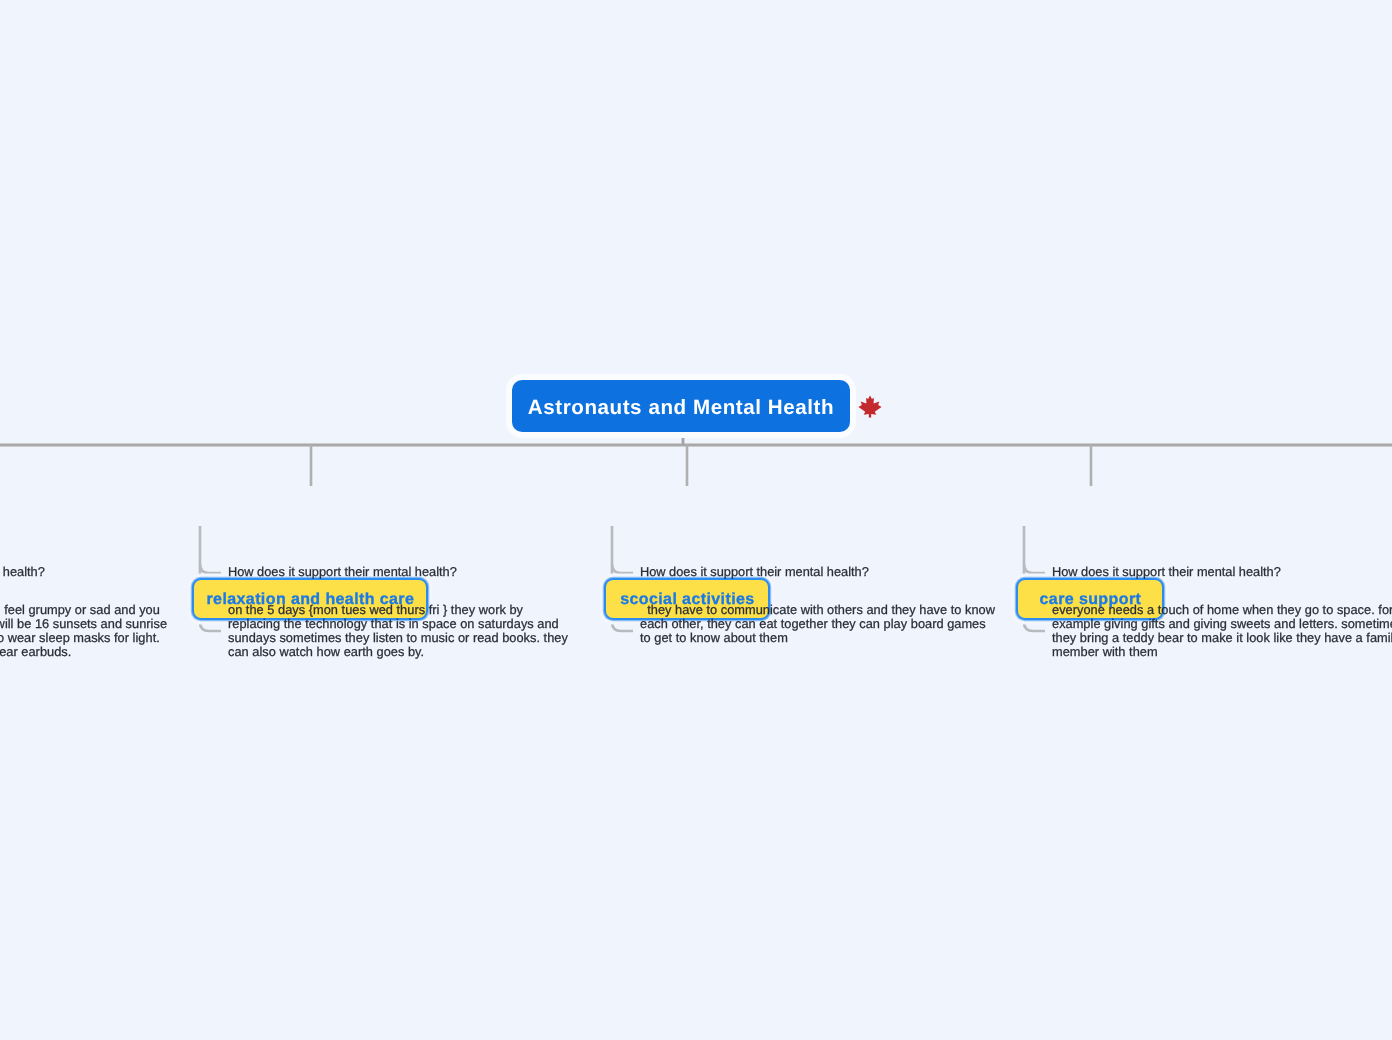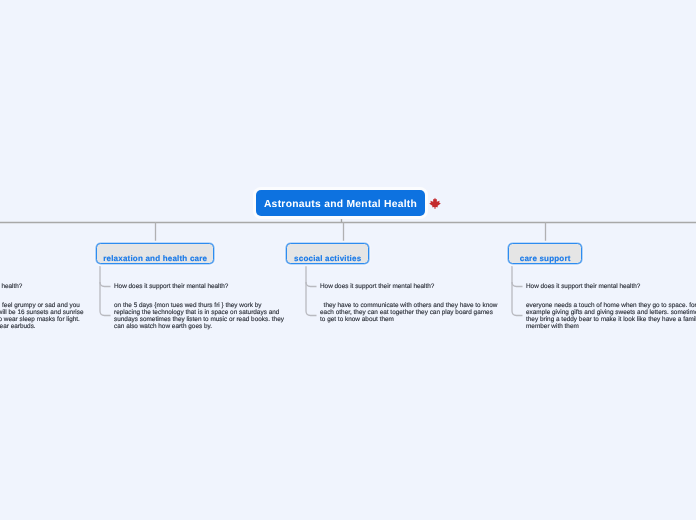--- a/index.html
+++ b/index.html
@@ -11,24 +11,24 @@
 
   
   .root-node{position:absolute;left:256px;top:190px;width:169px;height:26px;
     background:#0d72e0;border-radius:5px;box-shadow:0 0 0 3px #fbfcfe;
     display:flex;align-items:center;justify-content:center;}
   .root-label{color:#ffffff;font-size:10.3px;font-weight:bold;letter-spacing:.28px;
     position:relative;top:1px;}
   .leaf{position:absolute;left:429px;top:197px;width:12px;height:12px;}
 
   
-  .branch-node{position:absolute;height:21px;box-sizing:border-box;background:#e5e5e5;
-    border:1.7px solid #2d8cf0;border-radius:4.5px;display:flex;align-items:flex-end;
+  .branch-node{position:absolute;height:21px;box-sizing:border-box;background:#fde047;
+    border:1.7px solid #2d8cf0;border-radius:4.5px;display:flex;align-items:center;
     justify-content:center;
-    box-shadow:0 0 0 .6px rgba(45,140,240,.55), 0 0 0 2.2px #f3f6fd;}
+    box-shadow:0 0 0 .6px rgba(45,140,240,.55), 0 0 0 2.2px #f3f6fd;margin-top:46px;}
   .branch-label{color:#1a7ae8;font-size:8px;font-weight:bold;letter-spacing:.2px;
     position:relative;top:.5px;-webkit-text-stroke:.16px #1a7ae8;}
 
   
   .sub-q{position:absolute;font-size:6.4px;color:#2a2e37;white-space:nowrap;
     letter-spacing:0px;-webkit-text-stroke:.13px #2a2e37;}
   .sub-a{position:absolute;font-size:6.4px;color:#2a2e37;line-height:6.95px;
     letter-spacing:.015px;-webkit-text-stroke:.13px #2a2e37;white-space:pre-wrap;}
 </style>
 </head>
@@ -70,21 +70,21 @@
 
   <div class="sub-q" style="left:-92px;top:283px">How does it support their mental health?</div>
   <div class="sub-a" style="left:-89px;top:303px;width:173px">if you do not sleep well you can feel grumpy or sad and you can get tired. in one day there will be 16 sunsets and sunrise every day so astronauts have to wear sleep masks for light. to block out the noise they use ear earbuds.</div>
 
   <div class="branch-node" style="left:96px;top:242.6px;width:118.4px">
     <span class="branch-label">relaxation and health care</span>
   </div>
   <div class="sub-q" style="left:114px;top:283px">How does it support their mental health?</div>
   <div class="sub-a" style="left:114px;top:303px;width:173px">on the 5 days {mon tues wed thurs fri } they work by replacing the technology that is in space on saturdays and sundays sometimes they listen to music or read books. they can also watch how earth goes by.</div>
 
-  <div class="branch-node" style="left:286px;top:242.6px;width:83.4px">
+  <div class="branch-node" style="left:302px;top:242.6px;width:83.4px">
     <span class="branch-label">scocial activities</span>
   </div>
   <div class="sub-q" style="left:320px;top:283px">How does it support their mental health?</div>
   <div class="sub-a" style="left:320px;top:303px;width:178px">  they have to communicate with others and they have to know each other, they can eat together they can play board games to get to know about them</div>
 
   <div class="branch-node" style="left:508px;top:242.6px;width:74.4px">
     <span class="branch-label">care support</span>
   </div>
   <div class="sub-q" style="left:526px;top:283px">How does it support their mental health?</div>
   <div class="sub-a" style="left:526px;top:303px;width:182px">everyone needs a touch of home when they go to space. for example giving gifts and giving sweets and letters. sometimes they bring a teddy bear to make it look like they have a family member with them</div>

